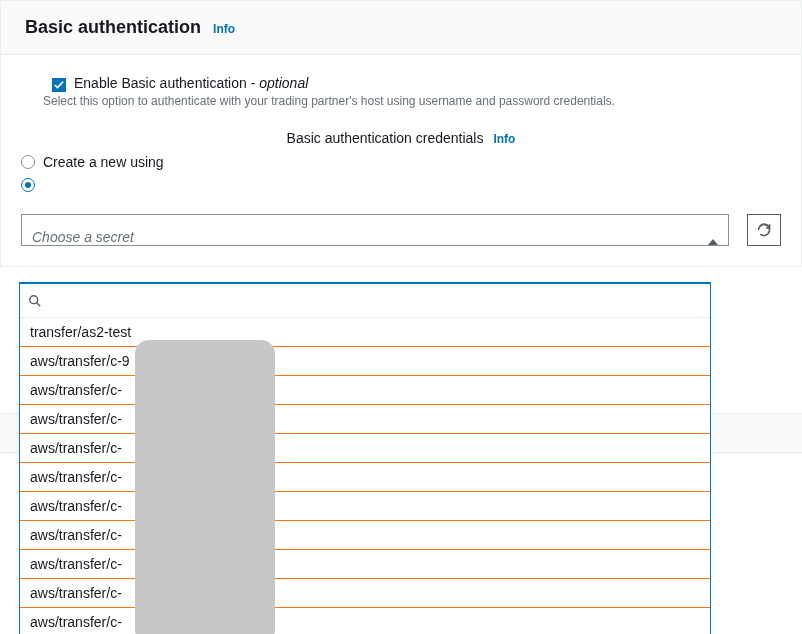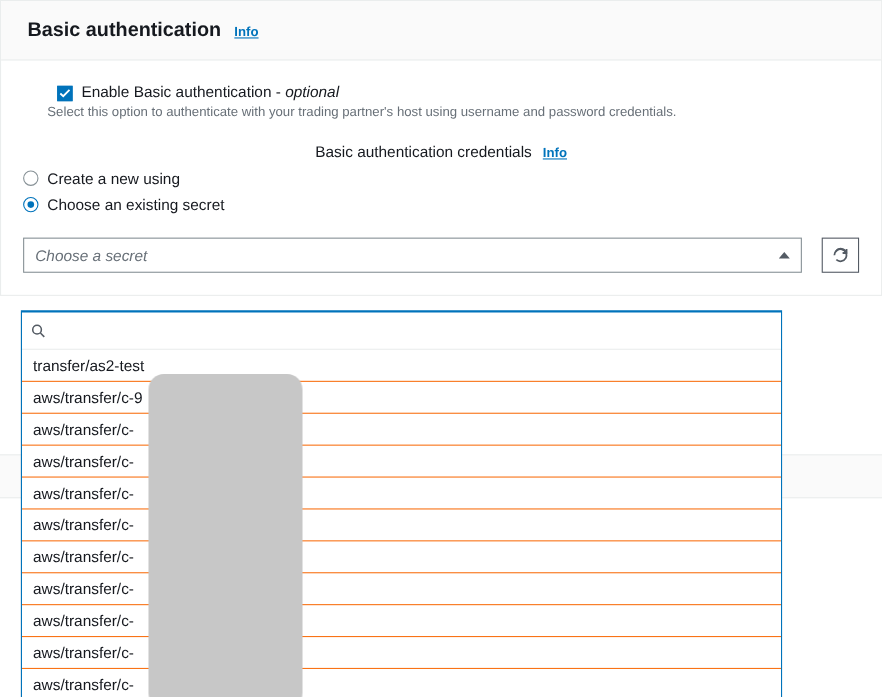--- a/index.html
+++ b/index.html
@@ -26,21 +26,20 @@
     }
     .panel-header h2 {
       font-size: 18px;
       font-weight: 700;
     }
     .info-link {
       color: #0073bb;
       font-size: 12px;
       font-weight: 700;
       cursor: pointer;
-      text-decoration: underline;
     }
     .panel-body {
       padding: 20px;
     }
     .checkbox-row {
       display: flex;
       align-items: flex-start;
       gap: 8px;
       margin-left: 31px;
     }
@@ -109,21 +108,21 @@
       display: flex;
       align-items: stretch;
       gap: 18px;
       margin-top: 22px;
     }
     .select-box {
       flex: 1;
       border: 1px solid #879196;
       height: 32px;
       display: flex;
-      align-items: center;
+      align-items: flex-end;
       padding: 0 10px;
       justify-content: space-between;
       background: #fff;
       cursor: pointer;
       position: relative;
     }
     .select-placeholder {
       color: #687078;
       font-style: italic;
     }
@@ -234,21 +233,20 @@
         <span class="section-label">Basic authentication credentials</span>
         <span class="info-link">Info</span>
       </div>
 
       <div class="radio-row">
         <span class="radio"></span>
         <span>Create a new using</span>
       </div>
       <div class="radio-row">
         <span class="radio selected"></span>
-        <span>Choose an existing secret</span>
       </div>
 
       <div class="select-row">
         <div class="select-box">
           <span class="select-placeholder">Choose a secret</span>
           <span class="triangle-up"></span>
         </div>
         <div class="refresh-btn">
           <svg viewBox="0 0 16 16">
             <path d="M13.6 2.3 L13.6 6 L10 6" fill="none" stroke="#545b64" stroke-width="1.6"></path>

